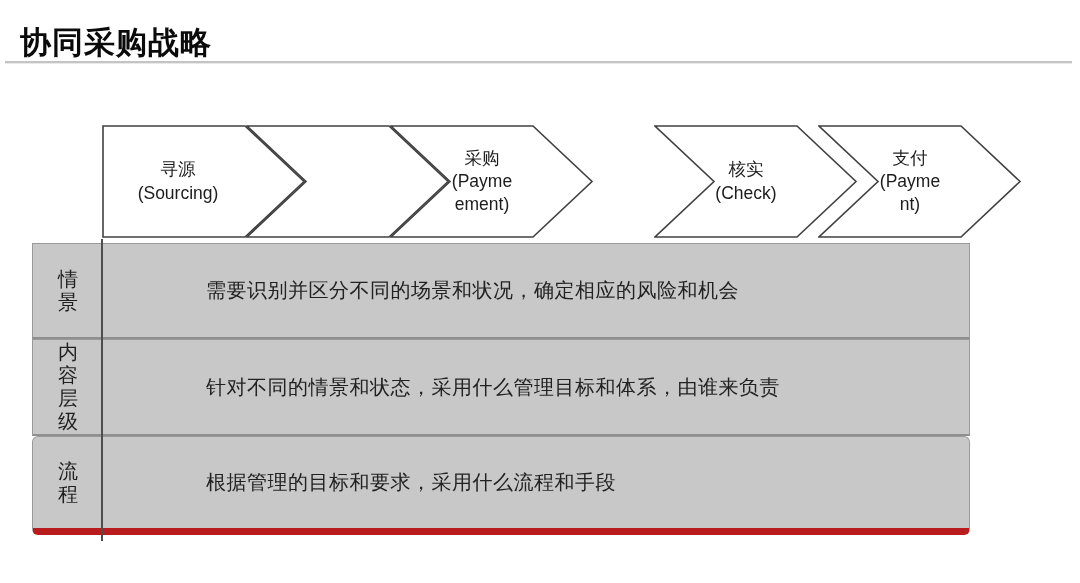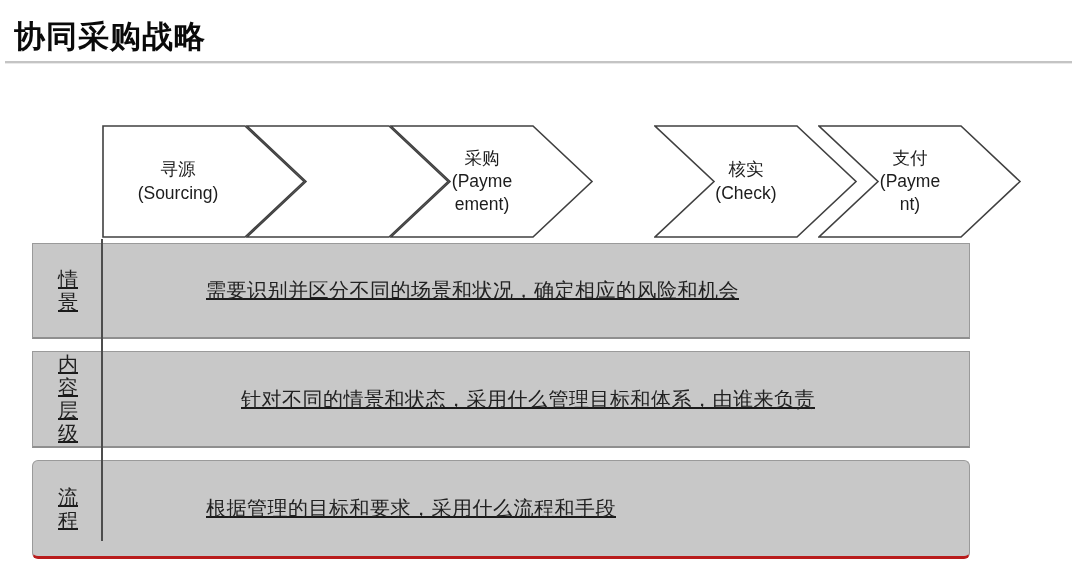--- a/index.html
+++ b/index.html
@@ -2,21 +2,21 @@
 <html><head>
 <meta charset="utf-8">
 <style>
   html,body{margin:0;padding:0;background:#ffffff;}
   .slide{
     position:relative;width:1080px;height:583px;background:#ffffff;overflow:hidden;
     font-family:"Liberation Sans","DejaVu Sans",sans-serif;color:#1a1a1a;
   }
   
   .title{
-    position:absolute;left:14px;top:16px;margin:0;
+    position:absolute;left:14px;top:16px;margin:6px;
     font-size:31px;font-weight:800;letter-spacing:1px;color:#0a0a0a;
   }
   .title-rule{
     position:absolute;left:5px;top:61px;width:1067px;height:2px;
     background:#c4c4c4;border-bottom:1px solid #e9e9e9;
   }
   
   .chevron-band{position:absolute;left:102px;top:125px;width:924px;height:142px;}
   .chev{position:absolute;top:0;width:204px;height:113px;}
   .chev svg{position:absolute;left:0;top:0;width:204px;height:113px;display:block;}
@@ -25,25 +25,25 @@
     position:absolute;top:0;height:113px;left:20px;width:144px;
     display:flex;flex-direction:column;align-items:center;justify-content:center;
     text-align:center;font-size:17.5px;line-height:1.32;color:#1c1c1c;
   }
   .chev-text.first{left:4px;}
   .chev-en{white-space:pre-line;}
   
   .rows{position:absolute;left:32px;top:243px;width:938px;}
   .row{
     box-sizing:border-box;display:flex;background:#c8c8c8;
-    border:1px solid #9a9a9a;border-bottom:2px solid #8f8f8f;margin-bottom:12px;text-decoration:underline;
+    border:1px solid #9a9a9a;border-bottom:2px solid #8f8f8f;margin-bottom:0;
   }
   .row-1{height:96px;}
-  .row-2{height:97px;gap:35px;}
-  .row-3{height:99px;border-bottom:3px solid #b91c1c;border-radius:6px;}
+  .row-2{height:97px;}
+  .row-3{height:99px;border-bottom:7px solid #b91c1c;border-radius:6px;}
   .row-label{
     box-sizing:border-box;width:70px;flex:0 0 70px;
     display:flex;align-items:center;justify-content:center;
   }
   .stack{
     display:block;width:1.08em;font-size:20px;line-height:1.15;
     color:#1f1f1f;word-break:break-all;text-align:center;
   }
   .row-text{
     flex:1;display:flex;align-items:center;

